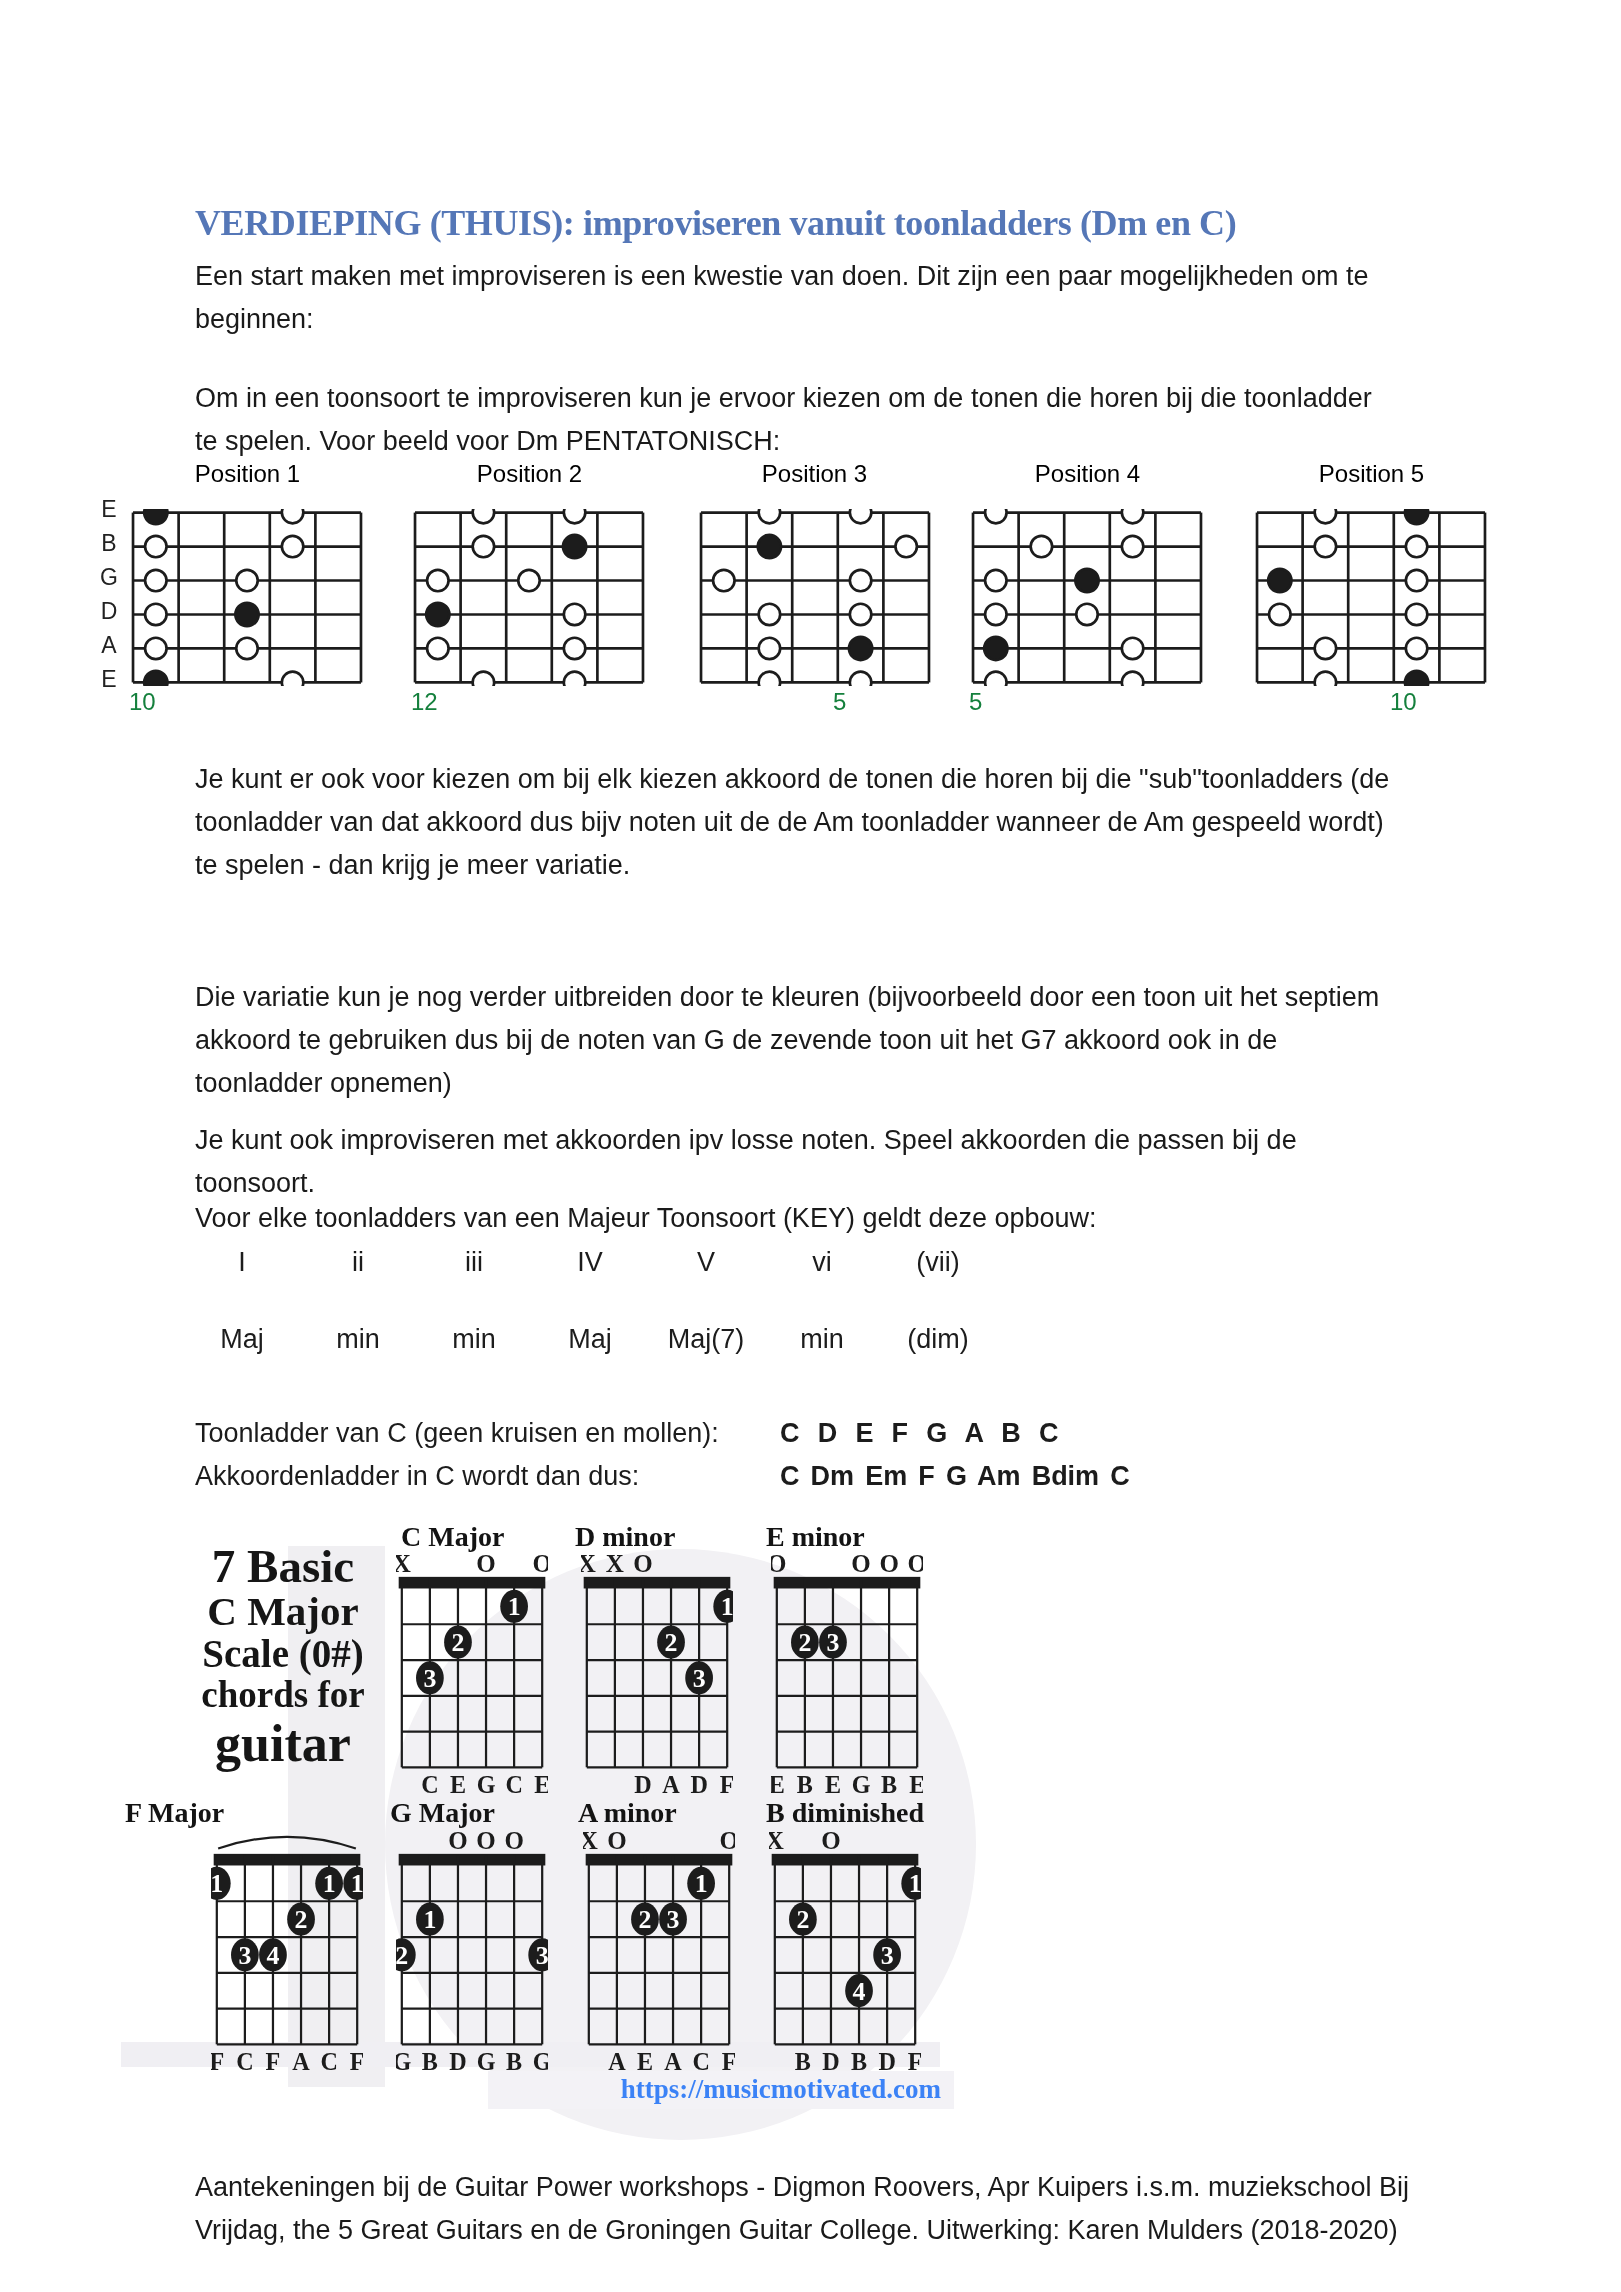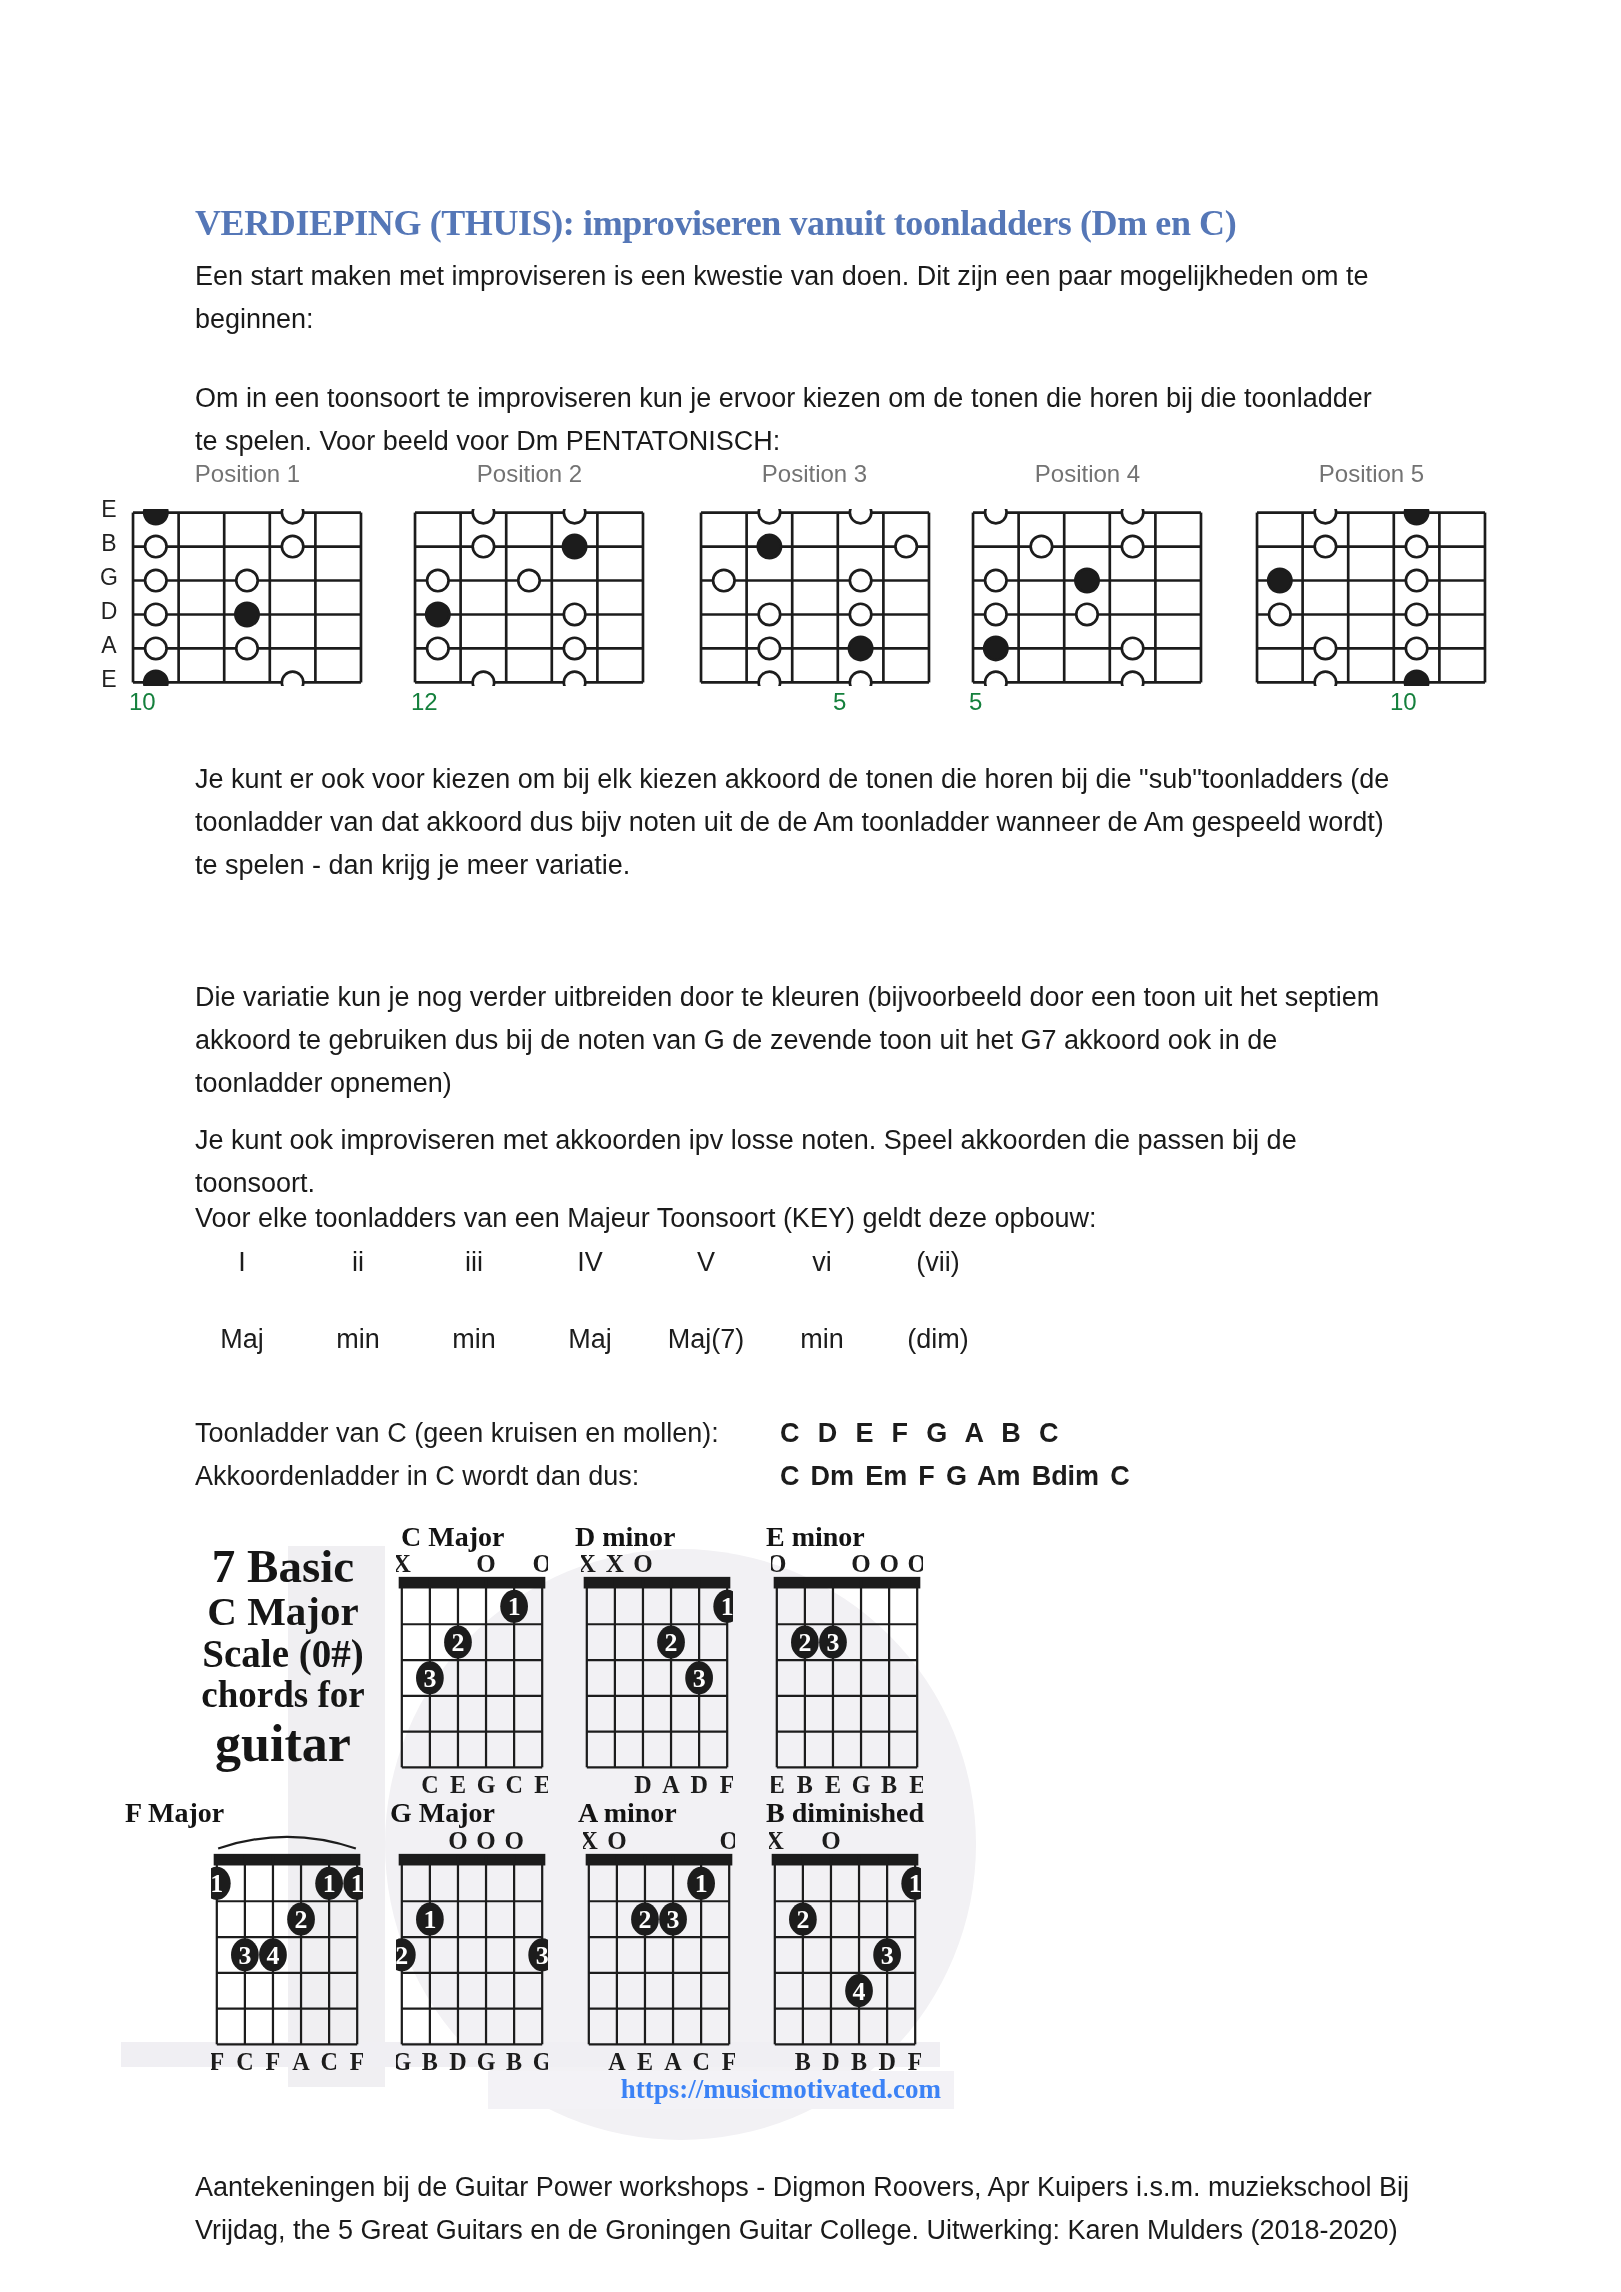--- a/index.html
+++ b/index.html
@@ -22,21 +22,21 @@
   }
   .para{
     left:195px;
     font-size:27px;
     line-height:43px;
     white-space:pre;
     color:#1a1a1a;
   }
   .penta-title{
     font-size:24px;
-    color:#737373;
+    color:#000000;
     text-align:center;
     width:229px;
   }
   .penta-stringlabel{
     font-size:23px;
     color:#222;
     width:36px;text-align:center;
   }
   .penta-fretlabel{
     font-size:24px;

